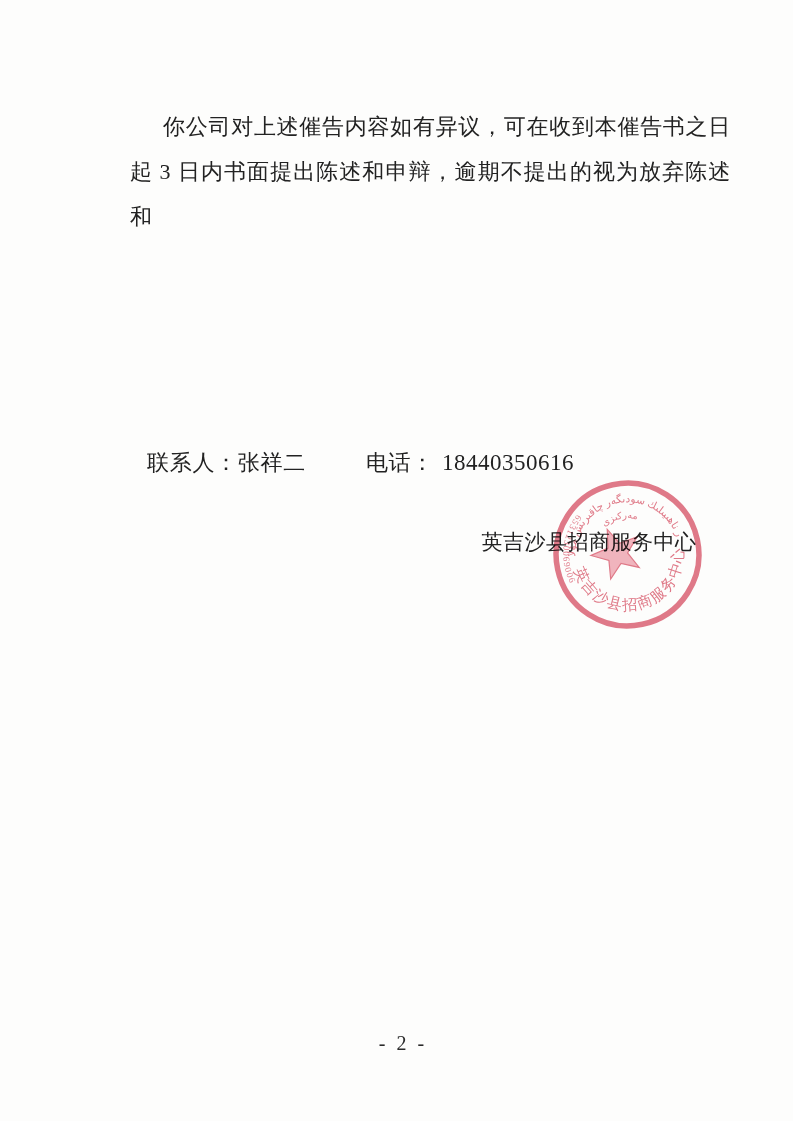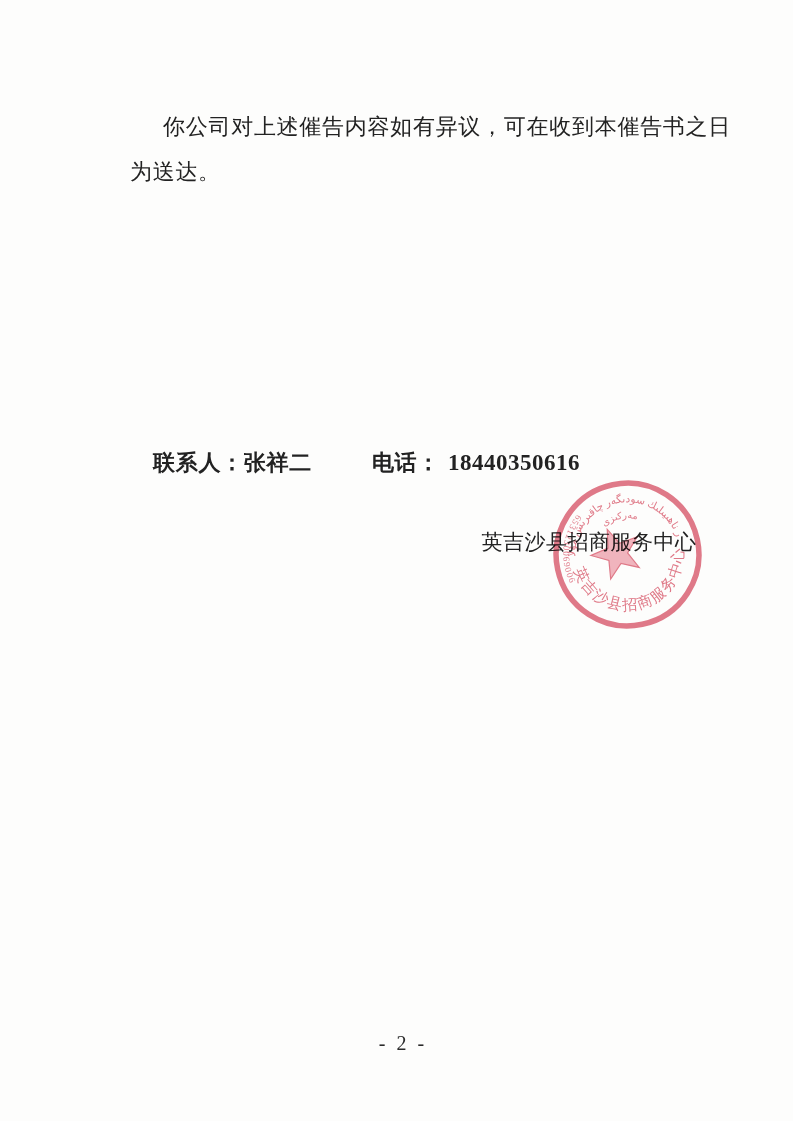--- a/index.html
+++ b/index.html
@@ -22,27 +22,26 @@
     line-height: 45px;
     letter-spacing: 0.7px;
     margin-left: 16px;
   }
   .line { text-align: justify; }
   .line.fill { text-align-last: justify; }
   .line.end  { text-align-last: left; }
   .line.indent { text-indent: 33px; }
   .contact {
     position: absolute;
-    left: 153px;
+    left: 147px;
     top: 440px;
     font-size: 22px;
     line-height: 45px;
     letter-spacing: 0.7px;
     white-space: nowrap;
-    font-weight: bold;
   }
   .contact .phone-label { margin-left: 60px; }
   .contact .phone-number {
     margin-left: 8px;
     font-size: 23px;
     letter-spacing: 0.5px;
   }
   .sign-block {
     position: absolute;
     left: 449px;
@@ -80,23 +79,23 @@
   }
 </style>
 </head>
 <body>
 
 <div class="page">
 
   <div class="body-text">
     <div class="para">
       <div class="line indent fill">你公司对上述催告内容如有异议，可在收到本催告书之日</div>
+      <div class="line fill">起 3 日内书面提出陈述和申辩，逾期不提出的视为放弃陈述和</div>
     </div>
     <div class="para">
-      <div class="line end">为送达。</div>
     </div>
   </div>
 
   <div class="contact">
     <span>联系人：</span><span>张祥二</span><span class="phone-label">电话：</span><span class="phone-number">18440350616</span>
   </div>
 
   <div class="sign-block">
     <div class="sign-org">英吉沙县招商服务中心</div>
   </div>

